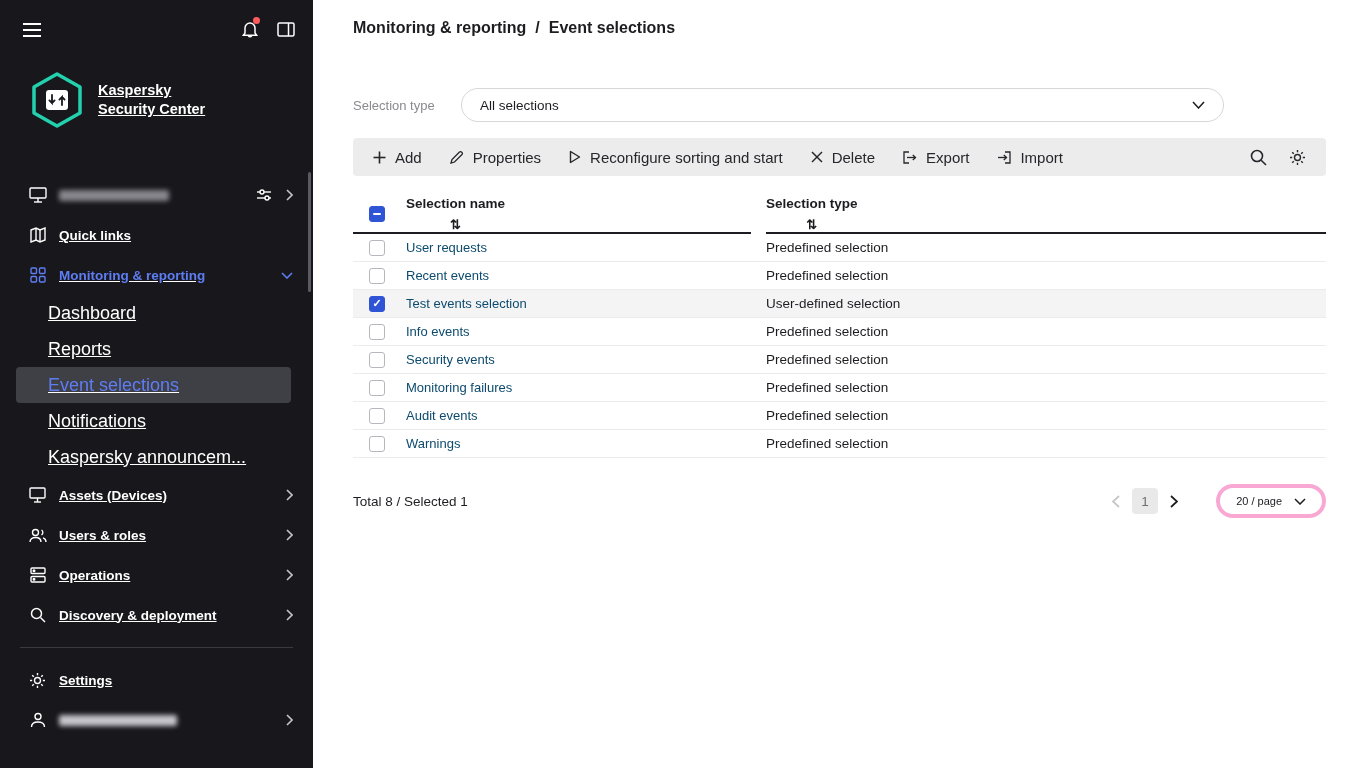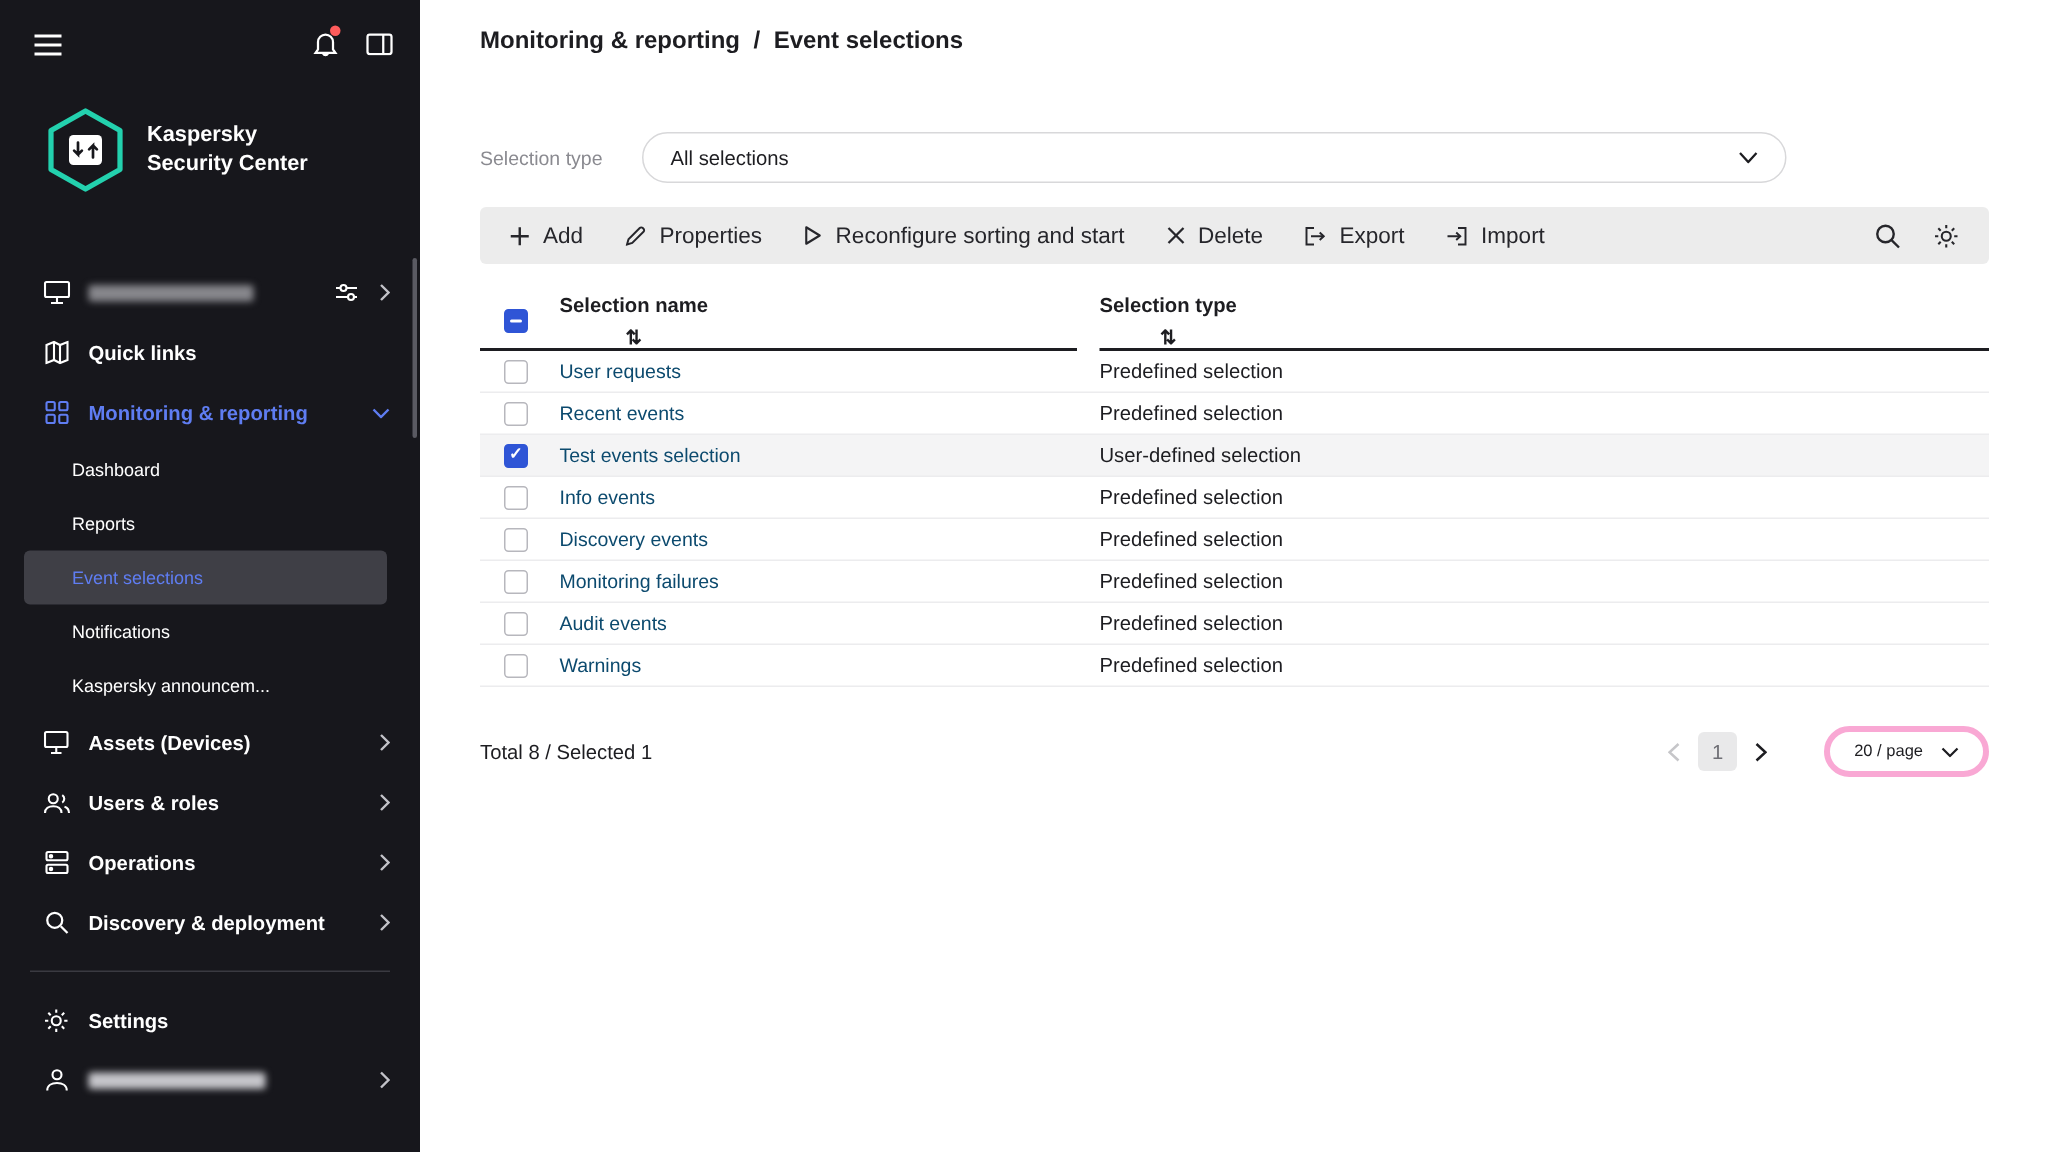--- a/index.html
+++ b/index.html
@@ -1,33 +1,33 @@
 <!DOCTYPE html>
 <html><head>
 <meta charset="utf-8">
 <style>
   * { margin:0; padding:0; box-sizing:border-box; }
   html,body { width:1366px; height:768px; overflow:hidden; }
   body { font-family:"Liberation Sans", sans-serif; background:#fff; color:#1d1d21; }
   .app { display:flex; width:1366px; height:768px; }
 
   
-  .sidebar { width:280px; flex-shrink:0; background:#17171c; color:#fff; position:relative; }
+  .sidebar { width:313px; flex-shrink:0; background:#17171c; color:#fff; position:relative;text-decoration:underline; }
   .sb-topbar { display:flex; align-items:center; justify-content:space-between; padding:20px 18px 0 22px; }
   .sb-topbar .right { display:flex; gap:18px; align-items:center; }
   .icon-btn { background:none; border:none; cursor:pointer; display:flex; align-items:center; padding:0; position:relative; }
   .bell-dot { position:absolute; top:-3px; right:-1px; width:7px; height:7px; border-radius:50%; background:#ff5c5c; }
   .brand { display:flex; align-items:center; gap:14px; margin:32px 0 0 30px; }
   .brand-text { font-size:14.5px; font-weight:bold; line-height:1.3; }
   .nav { margin-top:46px; }
   .nav-item { height:40px; display:flex; align-items:center; gap:12px; padding:0 20px 0 28px; font-size:13.5px; font-weight:600; cursor:pointer; }
   .nav-item .lead { width:19px; display:flex; justify-content:center; flex-shrink:0; }
   .nav-item .trail { margin-left:auto; display:flex; gap:14px; align-items:center; }
   .nav-item.blue { color:#5f7df2; }
-  .sub-item { height:36px; display:flex; align-items:center; padding:0 20px 0 48px; font-size:12px; font-weight:400; cursor:pointer; }
+  .sub-item { height:36px; display:flex; align-items:center; padding:0 20px 0 48px; font-size:18px; font-weight:400; cursor:pointer; }
   .sub-item.active { background:#3f3f46; border-radius:4px; margin:0 22px 0 16px; padding:0 0 0 32px; color:#5f7df2; }
   .divider { border-top:1px solid #3a3a41; margin:12px 20px; }
   .redact-a { width:110px; height:11px; background:#87878c; border-radius:2px; filter:blur(2.5px); }
   .redact-b { width:118px; height:11px; background:#c6c6cb; border-radius:2px; filter:blur(2.5px); }
   .sb-scroll { position:absolute; right:2px; top:172px; width:3px; height:120px; background:#5a5a62; border-radius:2px; }
 
   
   .main { flex:1; background:#fff; display:flex; flex-direction:column; }
   .header { height:56px; display:flex; align-items:center; padding-left:40px; font-size:16px; font-weight:700; gap:9px; }
   .crumb { cursor:pointer; }
@@ -415,21 +415,21 @@
           <div class="cell-cb">
               <div class="cb"></div>
             </div>
           <a class="cell-name">Info events</a>
           <div class="cell-type">Predefined selection</div>
         </div>
         <div class="trow">
           <div class="cell-cb">
               <div class="cb"></div>
             </div>
-          <a class="cell-name">Discovery events</a>
+          <a class="cell-name">Security events</a>
           <div class="cell-type">Predefined selection</div>
         </div>
         <div class="trow">
           <div class="cell-cb">
               <div class="cb"></div>
             </div>
           <a class="cell-name">Monitoring failures</a>
           <div class="cell-type">Predefined selection</div>
         </div>
         <div class="trow">

